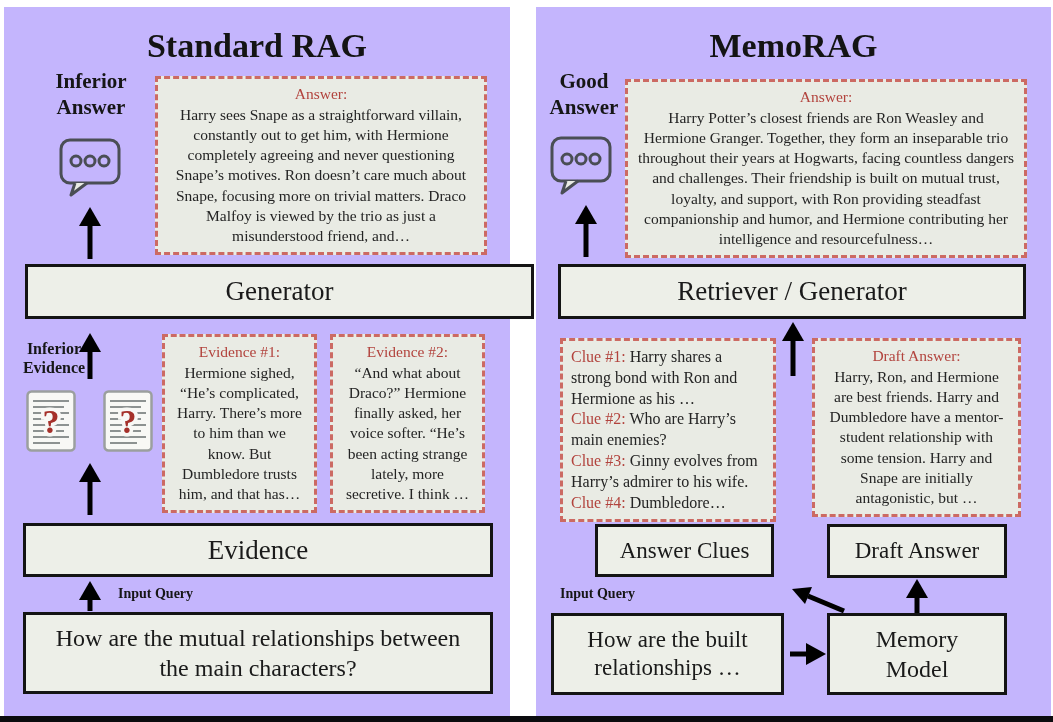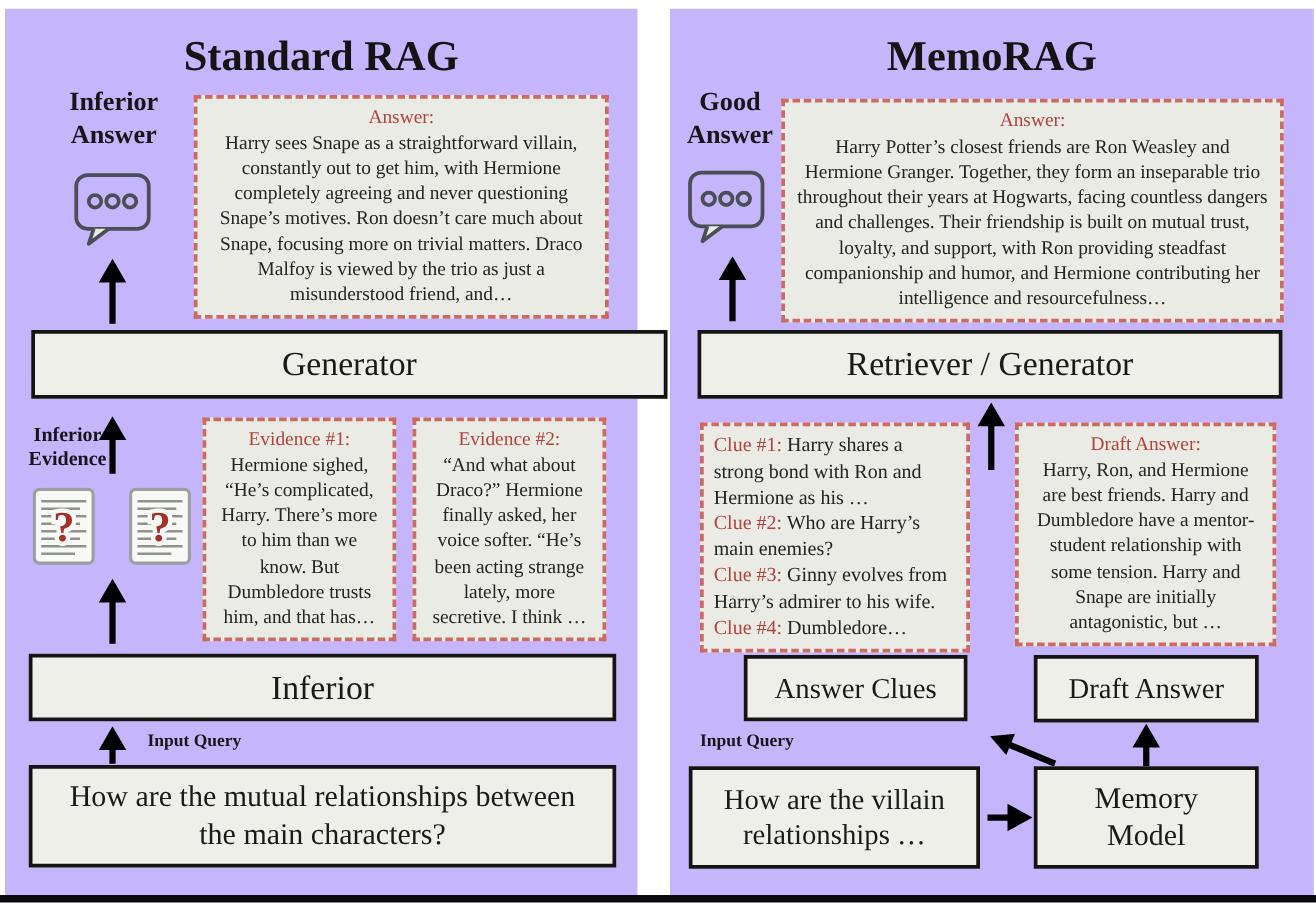--- a/index.html
+++ b/index.html
@@ -172,21 +172,21 @@
     <div class="red-h">Evidence #1:</div>
     <div class="box-body">Hermione sighed, “He’s complicated, Harry. There’s more to him than we know. But Dumbledore trusts him, and that has…</div>
   </div>
 
   <div class="dashed-box" style="left:326px; top:327px; width:155px; min-height:179px;">
     <div class="red-h">Evidence #2:</div>
     <div class="box-body">“And what about Draco?” Hermione finally asked, her voice softer. “He’s been acting strange lately, more secretive. I think …</div>
   </div>
 
   <div class="solid-box f27" style="left:19px; top:516px; width:470px; height:54px;">
-    <span>Inferior</span>
+    <span>Evidence</span>
   </div>
 
   <svg class="abs" style="left:73px; top:574px;" width="26" height="32" viewBox="0 0 26 32">
     <line x1="13" y1="30" x2="13" y2="14" stroke="#000" stroke-width="5"></line>
     <polygon points="13,0 2,19 24,19" fill="#000"></polygon>
   </svg>
   <div class="query-label" style="left:114px; top:579px;">Input Query</div>
 
   <div class="solid-box f24" style="left:19px; top:605px; width:470px; height:82px; padding:0 24px;">
     <span>How are the mutual relationships between the main characters?</span>
@@ -265,21 +265,21 @@
   </svg>
 
   <svg class="abs" style="left:368px; top:572px;" width="26" height="38" viewBox="0 0 26 38">
     <line x1="13" y1="36" x2="13" y2="14" stroke="#000" stroke-width="5"></line>
     <polygon points="13,0 2,19 24,19" fill="#000"></polygon>
   </svg>
 
   <div class="query-label" style="left:24px; top:579px;">Input Query</div>
 
   <div class="solid-box f23" style="left:15px; top:606px; width:233px; height:82px; padding:0 14px;">
-    <span>How are the villain relationships …</span>
+    <span>How are the built relationships …</span>
   </div>
 
   <svg class="abs" style="left:252px; top:634px;" width="38" height="26" viewBox="0 0 38 26">
     <line x1="2" y1="13" x2="22" y2="13" stroke="#000" stroke-width="5"></line>
     <polygon points="38,13 18,2 18,24" fill="#000"></polygon>
   </svg>
 
   <div class="solid-box f24" style="left:291px; top:606px; width:180px; height:82px; padding:0 30px;">
     <span>Memory Model</span>
   </div>

